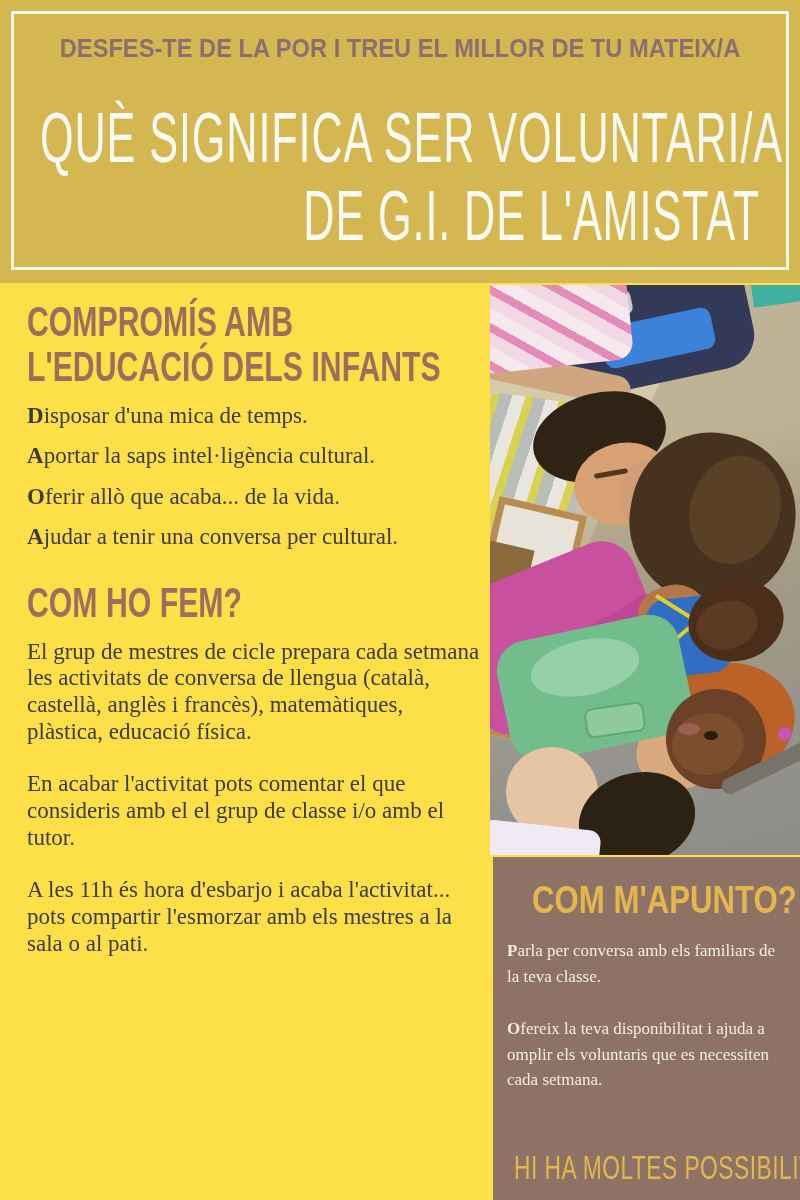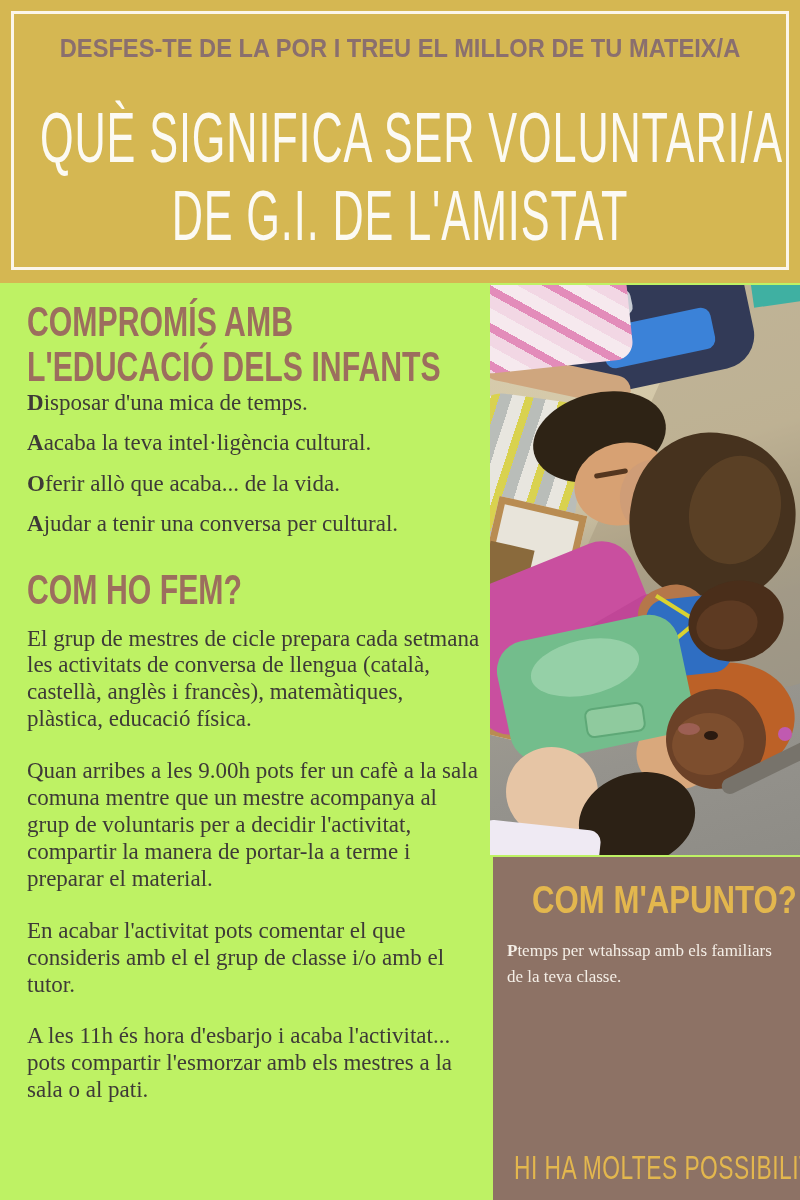--- a/index.html
+++ b/index.html
@@ -1,38 +1,38 @@
 <!DOCTYPE html>
 <html><head>
 <meta charset="utf-8">
 <style>
   html,body{margin:0;padding:0;}
-  .poster{position:relative;width:800px;height:1200px;background:#bef264;overflow:hidden;
+  .poster{position:relative;width:800px;height:1200px;background:#fde047;overflow:hidden;
           font-family:"Liberation Serif",serif;}
 
   
   .hero{position:absolute;left:0;top:0;width:800px;height:283px;background:#d5b752;}
   .hero-frame{position:absolute;left:11px;top:11px;right:11px;bottom:13px;
               border:3px solid #fbf6ea;pointer-events:none;}
   .kicker{position:absolute;left:0;right:0;top:33px;text-align:center;
           font-family:"Liberation Sans",sans-serif;font-weight:700;font-size:26px;
           color:#8a6f6e;transform:scaleX(0.91);white-space:nowrap;}
-  .hero-title{position:absolute;left:0;right:0;top:78px;text-align:center;color:#fcfaf3;}
+  .hero-title{position:absolute;left:0;right:0;top:78px;text-align:right;color:#fcfaf3;}
   .hero-title .line{display:block;height:78px;line-height:78px;white-space:nowrap;
           font-family:"Liberation Sans",sans-serif;font-weight:400;font-size:48px;
           letter-spacing:1px;transform:scale(0.9,1.48);}
 
   
   .left-col{position:absolute;left:27px;top:283px;width:455px;color:#3e3a37;}
   .sec-heading{font-family:"Liberation Sans",sans-serif;font-weight:700;font-size:42px;
           line-height:1.07;color:#9c6e5e;transform:scaleX(0.72);transform-origin:0 0;
           margin:0;white-space:nowrap;}
   .sec1{margin-top:17px;}
   .sec2{margin-top:30px;}
-  .lead-list{margin-top:0;}
+  .lead-list{margin-top:13px;}
   .lead-item{margin:0 0 14px;font-size:23px;line-height:1.15;white-space:nowrap;}
   .lead-item b,.signup-item b{font-weight:700;}
   .para{margin:25px 0 0;font-size:23px;line-height:1.17;}
   .para.first{margin-top:13px;font-family:Liberation Serif, serif;}
 
   
   .photo{position:absolute;left:490px;top:285px;width:310px;height:570px;overflow:hidden;
          background:linear-gradient(163deg,#d8cdae 0%,#d3c7a7 34%,#b3a98f 48%,#a09c90 60%,#95938d 78%,#8e8c86 100%);}
   .sh{position:absolute;}
 
@@ -61,29 +61,28 @@
   </header>
 
   <section class="left-col">
     <h2 class="sec-heading sec1">
       <span style="display:block">COMPROMÍS AMB</span>
       <span style="display:block">L'EDUCACIÓ DELS INFANTS</span>
     </h2>
 
     <div class="lead-list">
       <p class="lead-item"><b>D</b><span>isposar d'una mica de temps.</span></p>
-      <p class="lead-item"><b>A</b><span>acaba la teva intel·ligència cultural.</span></p>
+      <p class="lead-item"><b>A</b><span>portar la saps intel·ligència cultural.</span></p>
       <p class="lead-item"><b>O</b><span>ferir allò que acaba... de la vida.</span></p>
       <p class="lead-item"><b>A</b><span>judar a tenir una conversa per cultural.</span></p>
     </div>
 
     <h2 class="sec-heading sec2">COM HO FEM?</h2>
 
     <p class="para first">El grup de mestres de cicle prepara cada setmana les activitats de conversa de llengua (català, castellà, anglès i francès), matemàtiques, plàstica, educació física.</p>
-    <p class="para">Quan arribes a les 9.00h pots fer un cafè a la sala comuna mentre que un mestre acompanya al grup de voluntaris per a decidir l'activitat, compartir la manera de portar-la a terme i preparar el material.</p>
     <p class="para">En acabar l'activitat pots comentar el que consideris amb el el grup de classe i/o amb el tutor.</p>
     <p class="para">A les 11h és hora d'esbarjo i acaba l'activitat... pots compartir l'esmorzar amb els mestres a la sala o al pati.</p>
   </section>
 
   <div class="photo" role="img" aria-label="Children in a schoolyard">
 
     <div class="sh" style="left:150px;top:-40px;width:260px;height:420px;background:#a3977c;opacity:.45;transform:rotate(24deg);border-radius:40px;"></div>
 
     <div class="sh" style="left:262px;top:-8px;width:70px;height:26px;background:#3fb0a2;transform:rotate(-8deg);"></div>
     <div class="sh" style="left:-34px;top:-26px;width:190px;height:72px;background:#e2519f;transform:rotate(-16deg);border-radius:8px;"></div>
@@ -132,17 +131,18 @@
 
     <div class="sh" style="left:16px;top:462px;width:92px;height:90px;background:#e6c5a5;transform:rotate(10deg);border-radius:50%;"></div>
     <div class="sh" style="left:88px;top:488px;width:118px;height:92px;background:#2c2115;transform:rotate(-16deg);border-radius:50%;"></div>
     <div class="sh" style="left:-10px;top:540px;width:120px;height:40px;background:#efeaf3;transform:rotate(6deg);border-radius:12px;"></div>
 
     <div class="sh" style="left:226px;top:468px;width:130px;height:16px;background:#77736b;transform:rotate(-26deg);border-radius:8px;"></div>
   </div>
 
   <aside class="signup">
     <h2 class="signup-heading">COM M'APUNTO?</h2>
-    <p class="signup-item"><b>P</b><span>temps per wtahssap amb els familiars de la teva classe.</span></p>
+    <p class="signup-item"><b>P</b><span>arla per conversa amb els familiars de la teva classe.</span></p>
+    <p class="signup-item"><b>O</b><span>fereix la teva disponibilitat i ajuda a omplir els voluntaris que es necessiten cada setmana.</span></p>
     <div class="signup-footer">HI HA MOLTES POSSIBILITATS!</div>
   </aside>
 
 </div>
 
 </body></html>

